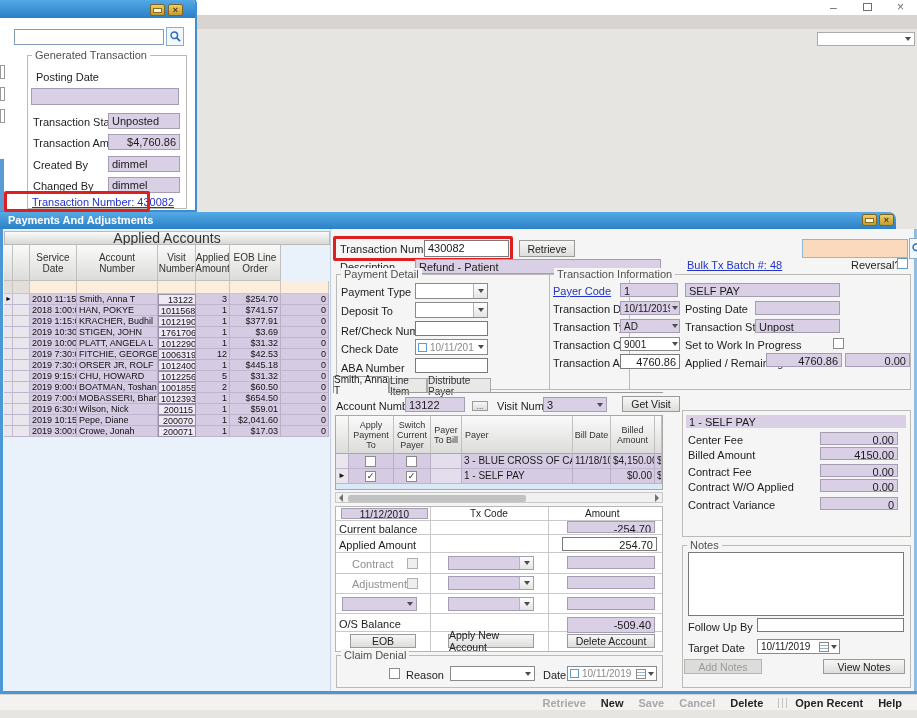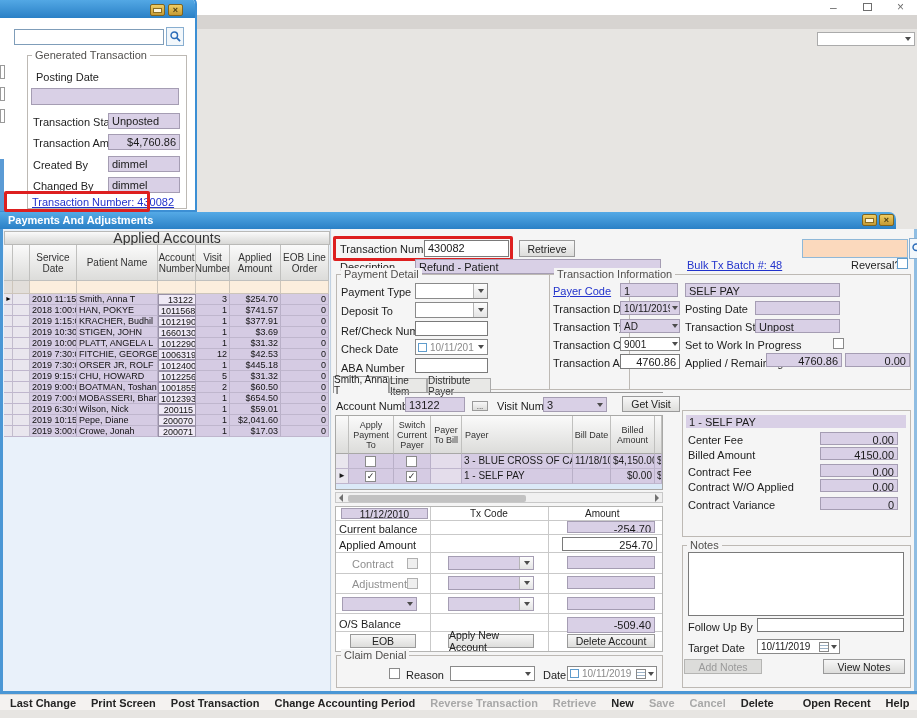--- a/index.html
+++ b/index.html
@@ -161,23 +161,20 @@
     <div class="abs" style="left:3px;top:17px;width:328px;height:462px;background:#e9f1fa;border-right:1px solid #c2d2e2;box-sizing:border-box;"></div>
     <div class="abs aahdrband" style="left:4px;top:19px;width:326px;height:14px;">Applied Accounts</div>
     <div class="abs aagrid" style="left:4px;top:33px;width:326px;height:36px;">
       <div class="aahc"></div>
       <div class="aahc"></div>
       <div class="aahc">
           <span>Service</span>
           <span>Date</span>
         </div>
       <div class="aahc">
-          <span>Patient Name</span>
-        </div>
-      <div class="aahc">
           <span>Account</span>
           <span>Number</span>
         </div>
       <div class="aahc">
           <span>Visit</span>
           <span>Number</span>
         </div>
       <div class="aahc">
           <span>Applied</span>
           <span>Amount</span>
@@ -226,21 +223,21 @@
           <div class="aacell c-acct">1012190</div>
           <div class="aacell c-visit">1</div>
           <div class="aacell c-amt">$377.91</div>
           <div class="aacell c-eob">0</div>
         </div>
         <div class="aarow">
           <div class="aacell c-marker"></div>
           <div class="aacell c-blank"></div>
           <div class="aacell c-date">2019 10:30:</div>
           <div class="aacell c-name">STIGEN, JOHN</div>
-          <div class="aacell c-acct">1660130</div>
+          <div class="aacell c-acct">1761706</div>
           <div class="aacell c-visit">1</div>
           <div class="aacell c-amt">$3.69</div>
           <div class="aacell c-eob">0</div>
         </div>
         <div class="aarow">
           <div class="aacell c-marker"></div>
           <div class="aacell c-blank"></div>
           <div class="aacell c-date">2019 10:00:</div>
           <div class="aacell c-name">PLATT, ANGELA L</div>
           <div class="aacell c-acct">1012290</div>
@@ -598,27 +595,20 @@
     <div class="abs combo flat" style="left:757px;top:427px;width:83px;height:15px;background:#fff;border:1px solid #8a8a8a;">
       <span class="val" style="font-size:10px;">10/11/2019</span>
       <span class="calicon"></span>
       <span class="carrow" style="margin:0 2px;"></span>
     </div>
     <div class="abs btn dis" style="left:684px;top:447px;width:78px;height:15px;">Add Notes</div>
     <div class="abs btn" style="left:823px;top:447px;width:82px;height:15px;">View Notes</div>
   </div>
 
   <div class="abs statusbar" style="left:0;top:694px;width:917px;height:16px;padding-left:10px;">
-    <span style="display:flex;align-items:center;">
-        <span class="sbitem">Last Change</span>
-        <span class="sbitem">Print Screen</span>
-        <span class="sbitem">Post Transaction</span>
-        <span class="sbitem">Change Accounting Period</span>
-        <span class="sbitem dis">Reverse Transaction</span>
-      </span>
     <span style="flex:1;"></span>
     <span style="display:flex;align-items:center;">
         <span class="sbitem dis">Retrieve</span>
         <span class="sbitem">New</span>
         <span class="sbitem dis">Save</span>
         <span class="sbitem dis">Cancel</span>
         <span class="sbitem">Delete</span>
       </span>
     <span class="sep"></span>
     <span class="sep"></span>

